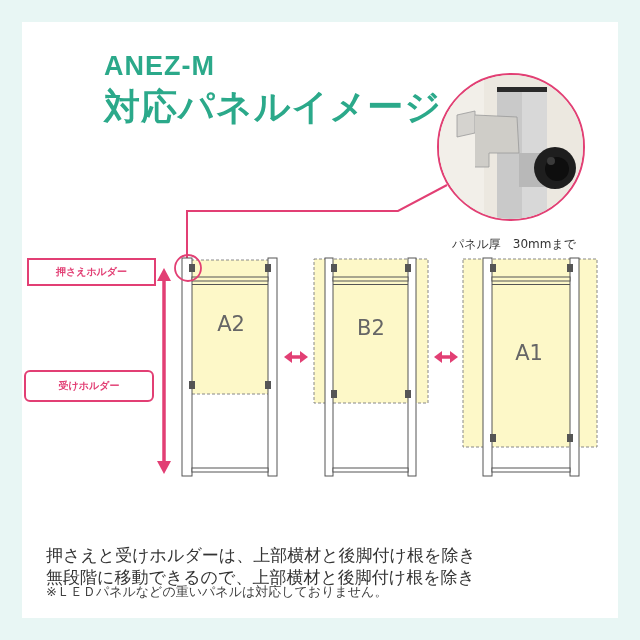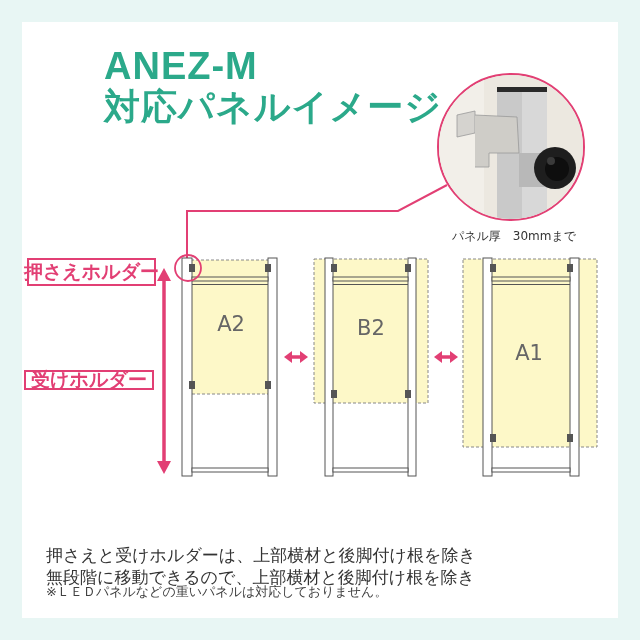--- a/index.html
+++ b/index.html
@@ -1,25 +1,25 @@
 <!DOCTYPE html>
 <html><head>
 <meta charset="utf-8">
 <style>
   * { margin:0; padding:0; box-sizing:border-box; }
   html, body { width:640px; height:640px; overflow:hidden; }
   body { background:#e8f6f4; font-family:"DejaVu Sans", sans-serif; position:relative; }
   .panel { position:absolute; left:22px; top:22px; width:596px; height:596px; background:#ffffff; }
   .abs { position:absolute; }
-  .title-main { left:104px; top:46px; font-family:"Liberation Sans", sans-serif; font-weight:bold; font-size:38px; color:#2ba98a; letter-spacing:1px; line-height:40px; }
+  .title-main { left:104px; top:46px; font-family:"Liberation Sans", sans-serif; font-weight:bold; font-size:27px; color:#2ba98a; letter-spacing:1px; line-height:40px; }
   .title-sub { left:104px; top:90px; font-weight:bold; font-size:36px; color:#2ba98a; line-height:34px; letter-spacing:1px; }
   .photo { left:437px; top:73px; width:148px; height:148px; border-radius:50%; border:2.5px solid #e23f74; overflow:hidden;
            background:linear-gradient(90deg,#e8e4dc 0%,#efebe4 40%,#f3f0ea 100%); }
-  .photo-caption { left:452px; top:228px; font-size:12px; color:#333; white-space:nowrap; }
-  .label-box { border:2px solid #e23f74; background:#fff; color:#e23f74; font-weight:bold; font-size:19px;
+  .photo-caption { left:452px; top:236px; font-size:12px; color:#333; white-space:nowrap; }
+  .label-box { border:2px solid #e23f74; background:#fff; color:#e23f74; font-weight:bold; font-size:10px;
                display:flex; align-items:center; justify-content:center; white-space:nowrap; }
   .desc { left:46px; top:512px; font-size:17px; color:#333; line-height:22px; width:560px;margin-top:32px; }
   .note { left:46px; top:583px; font-size:13px; color:#404040; line-height:18px; }
   svg { position:absolute; left:0; top:0; }
   .size-label { font-family:"DejaVu Sans", sans-serif; font-size:21px; fill:#666; }
 </style>
 </head>
 <body>
 
 <div class="panel"></div>
@@ -107,19 +107,19 @@
     <rect x="80" y="78" width="28" height="34" fill="#b8b8b8"></rect>
 
     <circle cx="116" cy="93" r="21" fill="#1e1e1e"></circle>
     <circle cx="118" cy="94" r="12" fill="#0e0e0e"></circle>
     <circle cx="112" cy="86" r="4" fill="#3a3a3a"></circle>
   </svg>
 </div>
 <div class="abs photo-caption">パネル厚　30mmまで</div>
 
 <div class="abs label-box" style="left:27px; top:258px; width:129px; height:28px;">押さえホルダー</div>
-<div class="abs label-box" style="left:24px; top:370px; width:130px; height:20px;">受けホルダー</div>
+<div class="abs label-box" style="left:24px; top:370px; width:130px; height:32px;border-radius:6px;">受けホルダー</div>
 
 <div class="abs desc">
   <div>押さえと受けホルダーは、上部横材と後脚付け根を除き</div>
   <div>無段階に移動できるので、上部横材と後脚付け根を除き</div>
 </div>
 <div class="abs note">※ＬＥＤパネルなどの重いパネルは対応しておりません。</div>
 
 </body></html>

